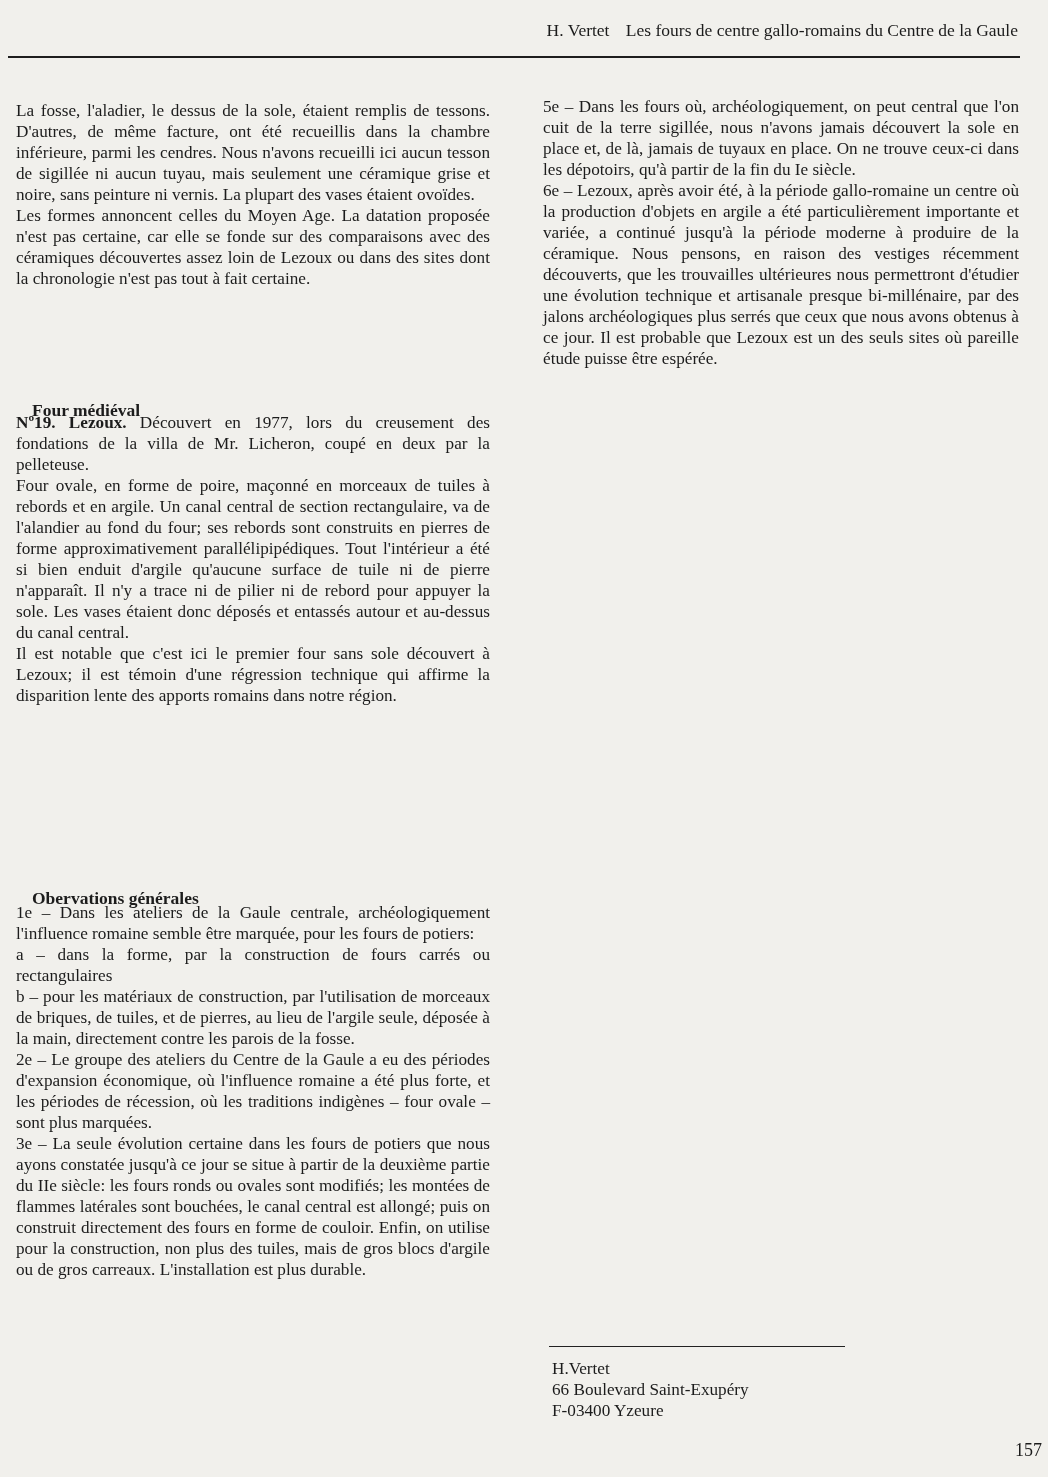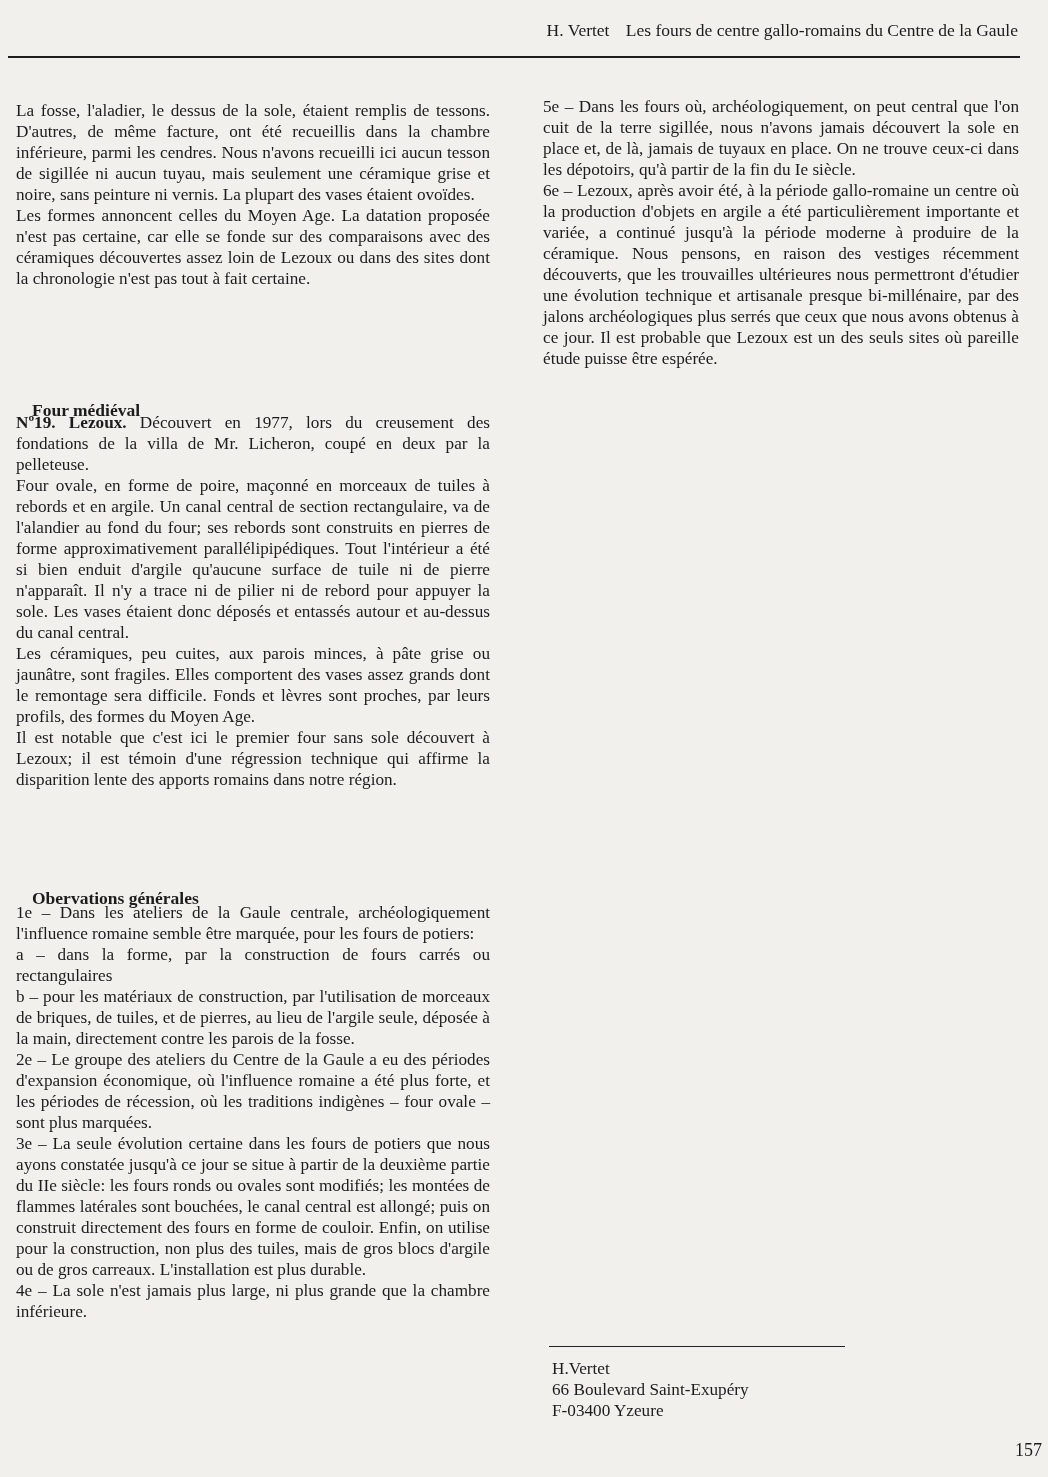--- a/index.html
+++ b/index.html
@@ -58,33 +58,31 @@
 <div class="col col-left">
   <p class="lastline">La fosse, l'aladier, le dessus de la sole, étaient remplis de tessons. D'autres, de même facture, ont été recueillis dans la chambre inférieure, parmi les cendres. Nous n'avons recueilli ici aucun tesson de sigillée ni aucun tuyau, mais seulement une céramique grise et noire, sans peinture ni vernis. La plupart des vases étaient ovoïdes.</p>
   <p class="lastline">Les formes annoncent celles du Moyen Age. La datation proposée n'est pas certaine, car elle se fonde sur des comparaisons avec des céramiques découvertes assez loin de Lezoux ou dans des sites dont la chronologie n'est pas tout à fait certaine.</p>
 </div>
 
 <h3 class="section-title t1">Four médiéval</h3>
 
 <div class="col block2">
   <p class="lastline"><b>Nº19. Lezoux.</b> <span>Découvert en 1977, lors du creusement des fondations de la villa de Mr. Licheron, coupé en deux par la pelleteuse.</span></p>
   <p class="lastline">Four ovale, en forme de poire, maçonné en morceaux de tuiles à rebords et en argile. Un canal central de section rectangulaire, va de l'alandier au fond du four; ses rebords sont construits en pierres de forme approximativement parallélipipédiques. Tout l'intérieur a été si bien enduit d'argile qu'aucune surface de tuile ni de pierre n'apparaît. Il n'y a trace ni de pilier ni de rebord pour appuyer la sole. Les vases étaient donc déposés et entassés autour et au-dessus du canal central.</p>
-  <p class="lastline">Les céramiques, peu cuites, aux parois minces, à pâte grise ou jaunâtre, sont fragiles. Elles comportent des vases assez grands dont le remontage sera difficile. Fonds et lèvres sont proches, par leurs profils, des formes du Moyen Age.</p>
   <p class="lastline">Il est notable que c'est ici le premier four sans sole découvert à Lezoux; il est témoin d'une régression technique qui affirme la disparition lente des apports romains dans notre région.</p>
 </div>
 
 <h3 class="section-title t2">Obervations générales</h3>
 
 <div class="col block3">
   <p class="lastline">1e – Dans les ateliers de la Gaule centrale, archéologiquement l'influence romaine semble être marquée, pour les fours de potiers:</p>
   <p class="lastline">a – dans la forme, par la construction de fours carrés ou rectangulaires</p>
   <p class="lastline">b – pour les matériaux de construction, par l'utilisation de morceaux de briques, de tuiles, et de pierres, au lieu de l'argile seule, déposée à la main, directement contre les parois de la fosse.</p>
   <p class="lastline">2e – Le groupe des ateliers du Centre de la Gaule a eu des périodes d'expansion économique, où l'influence romaine a été plus forte, et les périodes de récession, où les traditions indigènes – four ovale – sont plus marquées.</p>
   <p class="lastline">3e – La seule évolution certaine dans les fours de potiers que nous ayons constatée jusqu'à ce jour se situe à partir de la deuxième partie du IIe siècle: les fours ronds ou ovales sont modifiés; les montées de flammes latérales sont bouchées, le canal central est allongé; puis on construit directement des fours en forme de couloir. Enfin, on utilise pour la construction, non plus des tuiles, mais de gros blocs d'argile ou de gros carreaux. L'installation est plus durable.</p>
-  <p class="lastline">4e – La sole n'est jamais plus large, ni plus grande que la chambre inférieure.</p>
 </div>
 
 <div class="col col-right">
   <p class="lastline">5e – Dans les fours où, archéologiquement, on peut central que l'on cuit de la terre sigillée, nous n'avons jamais découvert la sole en place et, de là, jamais de tuyaux en place. On ne trouve ceux-ci dans les dépotoirs, qu'à partir de la fin du Ie siècle.</p>
   <p class="lastline">6e – Lezoux, après avoir été, à la période gallo-romaine un centre où la production d'objets en argile a été particulièrement importante et variée, a continué jusqu'à la période moderne à produire de la céramique. Nous pensons, en raison des vestiges récemment découverts, que les trouvailles ultérieures nous permettront d'étudier une évolution technique et artisanale presque bi-millénaire, par des jalons archéologiques plus serrés que ceux que nous avons obtenus à ce jour. Il est probable que Lezoux est un des seuls sites où pareille étude puisse être espérée.</p>
 </div>
 
 <div class="sig-rule"></div>
 <div class="signature">
   <div>H.Vertet</div>

